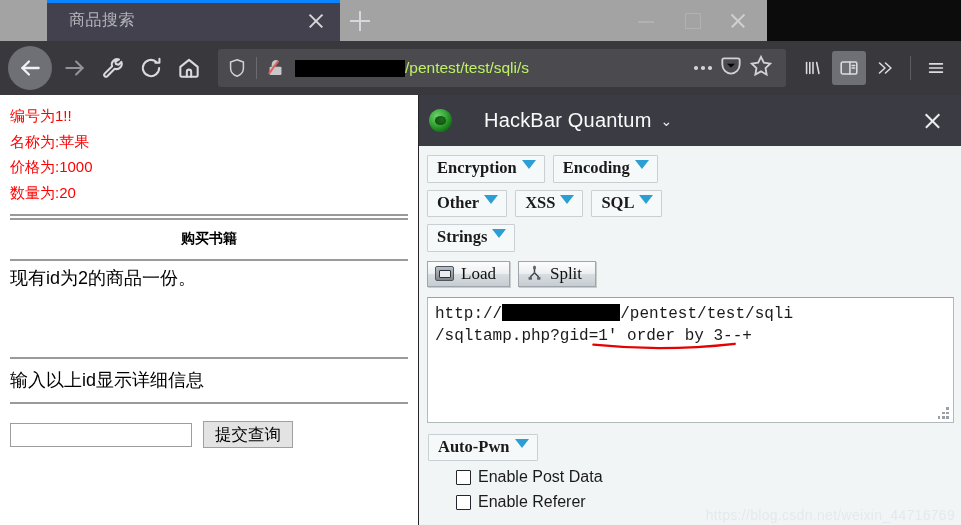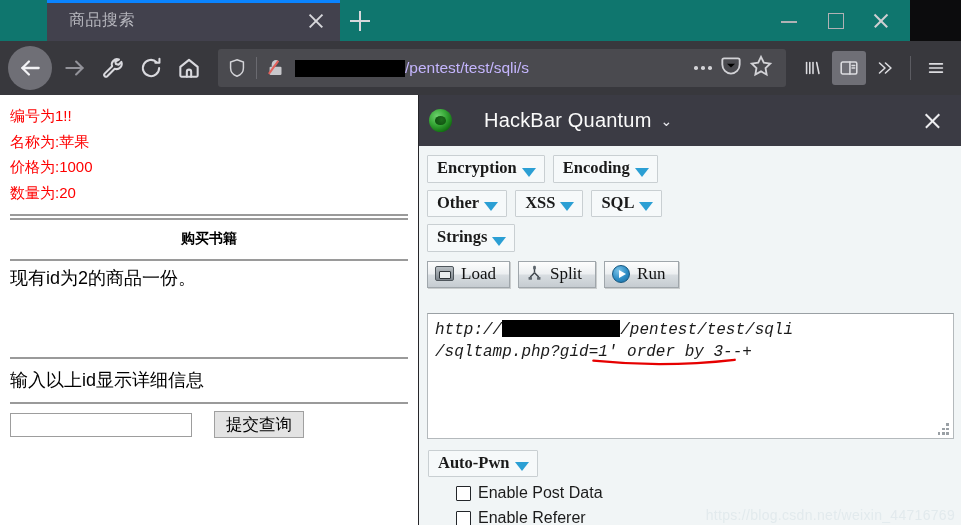--- a/index.html
+++ b/index.html
@@ -4,22 +4,22 @@
 <style>
   * { box-sizing: border-box; margin: 0; padding: 0; }
   html, body {
     width: 961px; height: 525px; overflow: hidden;
     font-family: "Liberation Sans", sans-serif;
     background: #0c0c0d;
   }
 
   
   .titlebar {
-    position: absolute; left: 0; top: 0; width: 910px; height: 41px;
-    background: #0f766e; display: flex; align-items: flex-end;
+    position: absolute; left: 0; top: 0; width: 767px; height: 41px;
+    background: #a3a3a3; display: flex; align-items: flex-end;
   }
   .tab {
     position: relative;
     width: 293px; height: 41px; margin-left: 47px;
     background: #42414d; color: #c9c9ce;
     display: flex; align-items: center;
     padding: 0 10px 0 22px;
   }
   .tab::before {
     content: ""; position: absolute; left: 0; top: 0; right: 0; height: 3px;
@@ -100,21 +100,21 @@
   .lock-broken .body { fill: #c8c8cc; }
   .lock-broken .slash { stroke: #e4605a; stroke-width: 2.2; }
   .urltext {
     margin-left: 8px; font-size: 15.5px; color: #a9a9b0; white-space: nowrap;
     overflow: hidden; flex: 1; min-width: 0; display:flex; align-items:center;
   }
   .redact {
     display: inline-block; width: 110px; height: 17px; background: #000;
     vertical-align: middle; flex: none;
   }
-  .urlpath { color: #c4b5fd; }
+  .urlpath { color: #bef264; }
   .url-actions { display: flex; align-items: center; flex: none; }
   .ellipsis {
     width: 30px; height: 30px; display:flex; align-items:center;
     justify-content:center; gap:3.5px;
   }
   .ellipsis i { width:3.6px; height:3.6px; border-radius:50%; background:#d2d2d6;
     display:block; }
   .pocket, .star { width: 30px; height: 30px; }
   .pocket svg path, .star svg path { stroke:#d2d2d6; stroke-width:1.7; fill:none; }
 
@@ -151,21 +151,21 @@
   }
   .page-heading {
     text-align: center; font-size: 14px; font-weight: bold; color: #000;
     padding: 10px 0 11px 0; font-family: "Liberation Sans", sans-serif;
   }
   .item-line {
     font-size: 18px; color: #000; line-height: 26px; padding-top: 4px;
   }
   .spacer { height: 66px; }
   .prompt-line { font-size: 18px; color:#000; padding: 9px 0 10px 0; }
-  .form-row { display:flex; align-items:center; gap: 22px; padding-top: 7px; }
+  .form-row { display:flex; align-items:center; gap: 11px; padding-top: 17px; }
   .text-input {
     width: 182px; height: 24px; border: 1px solid #9d9d9d; background:#fff;
     font-size: 14px; padding: 0 3px;
   }
   .submit-btn {
     height: 27px; padding: 0 11px; border: 1px solid #a0a0a0;
     background: #e3e3e3; font-size: 16.5px; color:#000; cursor:pointer;
     font-family: "Liberation Sans", sans-serif;
   }
 
@@ -202,21 +202,21 @@
     content:""; position:absolute; left:6px; top:14px; width:19px; height:1.7px;
     background:#ededf0;
   }
   .panel-close::before { transform: rotate(45deg); }
   .panel-close::after  { transform: rotate(-45deg); }
 
   .panel-body { padding: 9px 8px 0 8px; }
   .btn-row { display:flex; gap: 8px; margin-bottom: 7px; }
   .dd-btn {
     border: 1px solid #c9cfd2; background: #f6f9fa;
-    padding: 4px 8px 5px 9px; display:flex; align-items:flex-end; gap: 5px;
+    padding: 4px 8px 5px 9px; display:flex; align-items:flex-start; gap: 5px;
     cursor: pointer; border-radius: 1px;
   }
   .dd-label {
     font-family: "Liberation Serif", serif; font-weight: bold;
     font-size: 16.5px; color: #1a1a1a; line-height: 1;
   }
   .caret-blue {
     width: 0; height: 0; border-left: 7.5px solid transparent;
     border-right: 7.5px solid transparent; border-top: 9px solid #2b9fd4;
     display:block; flex:none;
@@ -250,21 +250,21 @@
     background: radial-gradient(circle at 35% 30%, #7cc3e8 0%, #2d8cc4 55%, #1a6ca0 100%);
     border: 1px solid #14567f; position: relative;
   }
   .ico-run::after {
     content:""; position:absolute; left:6px; top:4px;
     border-left: 7px solid #fff; border-top: 4.5px solid transparent;
     border-bottom: 4.5px solid transparent;
   }
 
   
-  .url-area-wrap { position: relative; margin-top: 25px; font-style: italic; }
+  .url-area-wrap { position: relative; margin-top: 10px; }
   .url-area {
     width: 527px; height: 126px; background: #fff;
     border: 1px solid #b4b9bc; border-top-color:#9aa0a4;
     padding: 5px 7px; position: relative;
     font-family: "Liberation Mono", monospace; font-size: 16px;
     color: #1a1a1a; line-height: 22px; white-space: pre-wrap;
     overflow: hidden; resize: none;
   }
   .redact-inline {
     display: inline-block; width: 118px; height: 17px; background:#000;
@@ -497,24 +497,20 @@
               <line x1="10" y1="2" x2="10" y2="9"></line>
               <line x1="10" y1="9" x2="5" y2="14"></line>
               <line x1="10" y1="9" x2="15" y2="14"></line>
               <rect x="8.4" y="1" width="3.2" height="4.4" rx="1.3"></rect>
               <rect x="3" y="14" width="4" height="3.4" rx="0.7"></rect>
               <rect x="13" y="14" width="4" height="3.4" rx="0.7"></rect>
             </svg>
           </span>
           <span class="act-label">Split</span>
         </div>
-        <div class="act-btn">
-          <span class="ico-run"></span>
-          <span class="act-label">Run</span>
-        </div>
       </div>
 
       <div class="url-area-wrap">
         <div class="url-area"><span>http://</span><span class="redact-inline"></span><span>/pentest/test/sqli</span>
 <span>/sqltamp.php?gid=1' order by 3--+</span></div>
 
         <svg class="red-underline" viewBox="0 0 160 10">
           <path d="M1 3 Q 78 11 158 2" stroke="#e60000" stroke-width="2.6" fill="none" stroke-linecap="round"></path>
         </svg>
 

